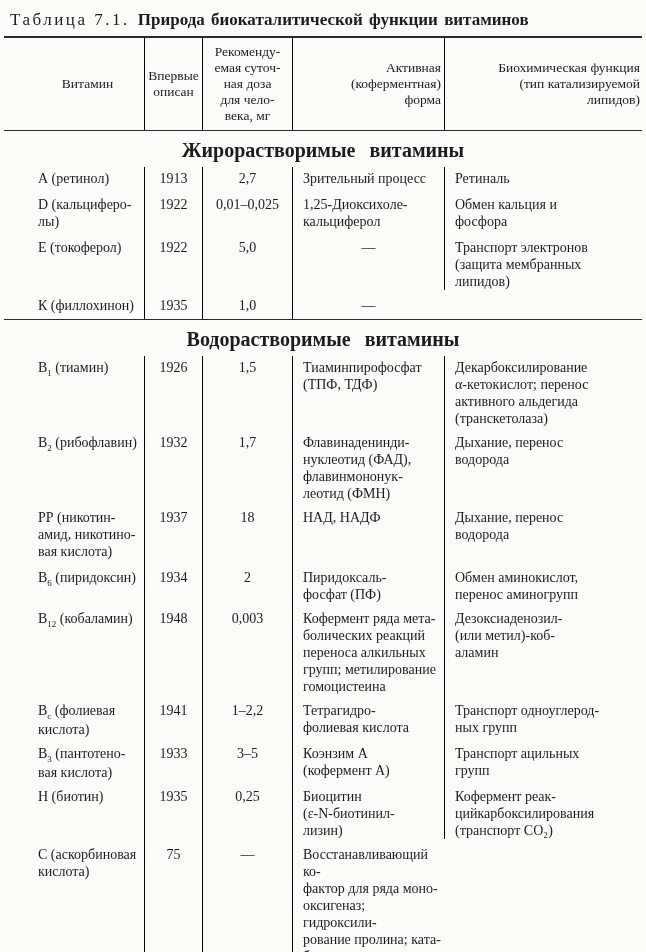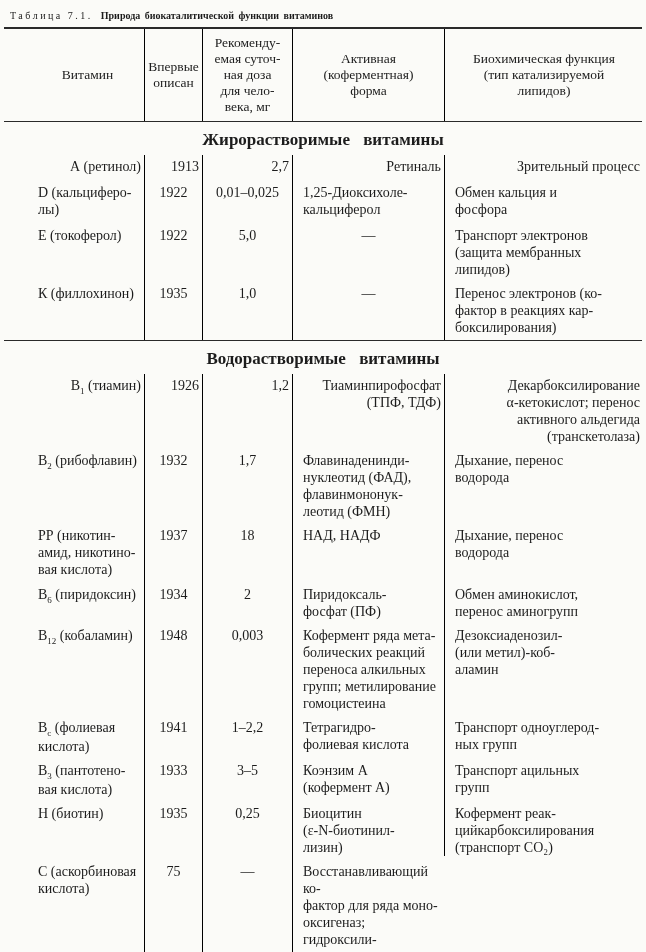--- a/index.html
+++ b/index.html
@@ -6,21 +6,21 @@
   body{
     width:646px;height:952px;
     background:#fbfbf8;
     color:#1c1c1c;
     font-family:"Liberation Serif","DejaVu Serif",serif;
     overflow:hidden;
   }
   .page{padding:6px 4px 0 4px;}
   .title{
     padding:4px 0 6px 6px;
-    font-size:10px;
+    font-size:17px;
     white-space:nowrap;
   }
   .title-label{letter-spacing:2.5px;margin-right:8px;}
   .title-text{font-weight:bold;word-spacing:2px;}
   .tbl{width:638px;}
   .rule-top{border-top:2px solid #2a2a2a;height:0;}
   .rule{border-top:1.2px solid #2a2a2a;height:0;}
   .bottom-rule{border-top:1.2px solid #2a2a2a;height:4px;border-bottom:3px solid #8f8f8f;}
   .grid{
     display:grid;
@@ -39,30 +39,30 @@
   .c5{text-align:left;padding-left:10px;padding-right:2px;}
   .c4.center{text-align:center;padding-left:3px;}
   .header .cell{
     display:flex;flex-direction:column;justify-content:center;
     min-height:88px;
     text-align:center;
     font-size:13.5px;line-height:16px;
     padding-top:2px;padding-bottom:2px;
   }
   .header .c1{padding-left:3px;}
-  .header .c4,.header .c5{padding-left:3px;text-align:center;}
+  .header .c4,.header .c5{padding-left:3px;text-align:right;}
   .section-heading{
     text-align:center;
     font-weight:bold;
-    font-size:17px;
+    font-size:20px;
     word-spacing:9px;
     padding:8px 0 5px 0;
   }
   .rt{padding-top:7px;}
-  .ft{padding-top:3px;text-align:right;}
+  .ft{padding-top:3px;}
   .lb{padding-bottom:4px;}
   sub.vsub{font-size:9px;line-height:1;}
 </style>
 </head>
 <body>
 
 <div class="page">
 
   <div class="title"><span class="title-label">Таблица 7.1.</span><span class="title-text">Природа биокаталитической функции витаминов</span></div>
 
@@ -88,22 +88,22 @@
 
     <div class="rule"></div>
 
     <div class="section-heading">Жирорастворимые витамины</div>
 
     <div class="grid body">
 
       <div class="cell c1 ft"><span>А (ретинол)</span><sub class="vsub"></sub><span></span></div>
       <div class="cell c2 ft">1913</div>
       <div class="cell c3 ft">2,7</div>
+      <div class="cell c5 ft">Зрительный процесс</div>
       <div class="cell c4 ft">Ретиналь</div>
-      <div class="cell c5 ft">Зрительный процесс</div>
 
       <div class="cell c1 rt"><span>D (кальциферо-
 лы)</span><sub class="vsub"></sub><span></span></div>
       <div class="cell c2 rt">1922</div>
       <div class="cell c3 rt">0,01–0,025</div>
       <div class="cell c4 rt">1,25-Диоксихоле-
 кальциферол</div>
       <div class="cell c5 rt">Обмен кальция и
 фосфора</div>
 
@@ -112,34 +112,31 @@
       <div class="cell c3 rt">5,0</div>
       <div class="cell c4 rt center">—</div>
       <div class="cell c5 rt">Транспорт электронов
 (защита мембранных
 липидов)</div>
 
       <div class="cell c1 rt lb"><span>К (филлохинон)</span><sub class="vsub"></sub><span></span></div>
       <div class="cell c2 rt lb">1935</div>
       <div class="cell c3 rt lb">1,0</div>
       <div class="cell c4 rt lb center">—</div>
-      <div class="cell c5 rt lb">Перенос электронов (ко-
-фактор в реакциях кар-
-боксилирования)</div>
     </div>
 
     <div class="rule"></div>
 
     <div class="section-heading">Водорастворимые витамины</div>
 
     <div class="grid body">
 
       <div class="cell c1 ft"><span>В</span><sub class="vsub">1</sub><span>  (тиамин)</span></div>
       <div class="cell c2 ft">1926</div>
-      <div class="cell c3 ft">1,2</div>
+      <div class="cell c3 ft">1,5</div>
       <div class="cell c4 ft">Тиаминпирофосфат
 (ТПФ,  ТДФ)</div>
       <div class="cell c5 ft">Декарбоксилирование
 α-кетокислот; перенос
 активного  альдегида
 (транскетолаза)</div>
 
       <div class="cell c1 rt"><span>В</span><sub class="vsub">2</sub><span>  (рибофлавин)</span></div>
       <div class="cell c2 rt">1932</div>
       <div class="cell c3 rt">1,7</div>

